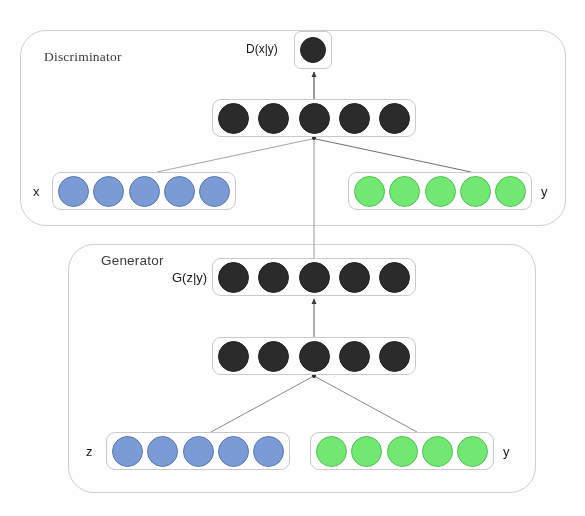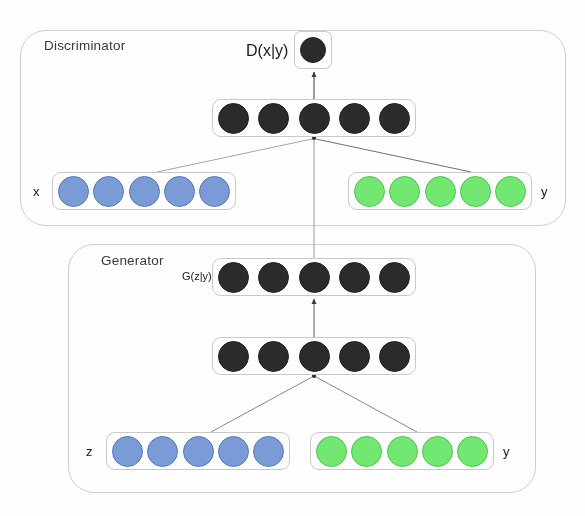--- a/index.html
+++ b/index.html
@@ -28,21 +28,21 @@
   #discriminator-panel { left: 20px;  top: 30px;  width: 546px; height: 196px; }
   #generator-panel     { left: 68px;  top: 244px; width: 468px; height: 249px; }
 
   .module-title {
     position: absolute;
     font-size: 13.5px;
     color: #3a3a3a;
     letter-spacing: .2px;
     white-space: nowrap;
   }
-  #discriminator-title { left: 44px;  top: 38px; }
+  #discriminator-title { left: 44px;  top: 49px; font-family: Liberation Serif, serif; }
   #generator-title     { left: 101px;  top: 253px; }
 
   
   .layer {
     position: absolute;
     border: 1px solid #c9c9c9;
     border-radius: 9px;
     background: #ffffff;
     box-sizing: border-box;
     display: flex;
@@ -91,24 +91,24 @@
   #g-y-layer .node { width: 31px; height: 31px; }
 
   
   .var-label {
     position: absolute;
     font-size: 13px;
     color: #1a1a1a;
     white-space: nowrap;
     z-index: 4;
   }
-  #label-d-output { left: 246px; top: 42px;  font-size: 16px; }
+  #label-d-output { left: 246px; top: 42px;  font-size: 12px; }
   #label-x        { left: 33px;  top: 184px; }
   #label-y-top    { left: 541px; top: 184px; }
-  #label-g-output { left: 182px; top: 270px; font-size: 11px; }
+  #label-g-output { left: 172px; top: 270px; font-size: 13px; }
   #label-z        { left: 86px;  top: 444px; }
   #label-y-bottom { left: 503px; top: 444px; }
 
   
   #connections {
     position: absolute;
     left: 0; top: 0;
     width: 585px; height: 516px;
     z-index: 1;
     pointer-events: none;

